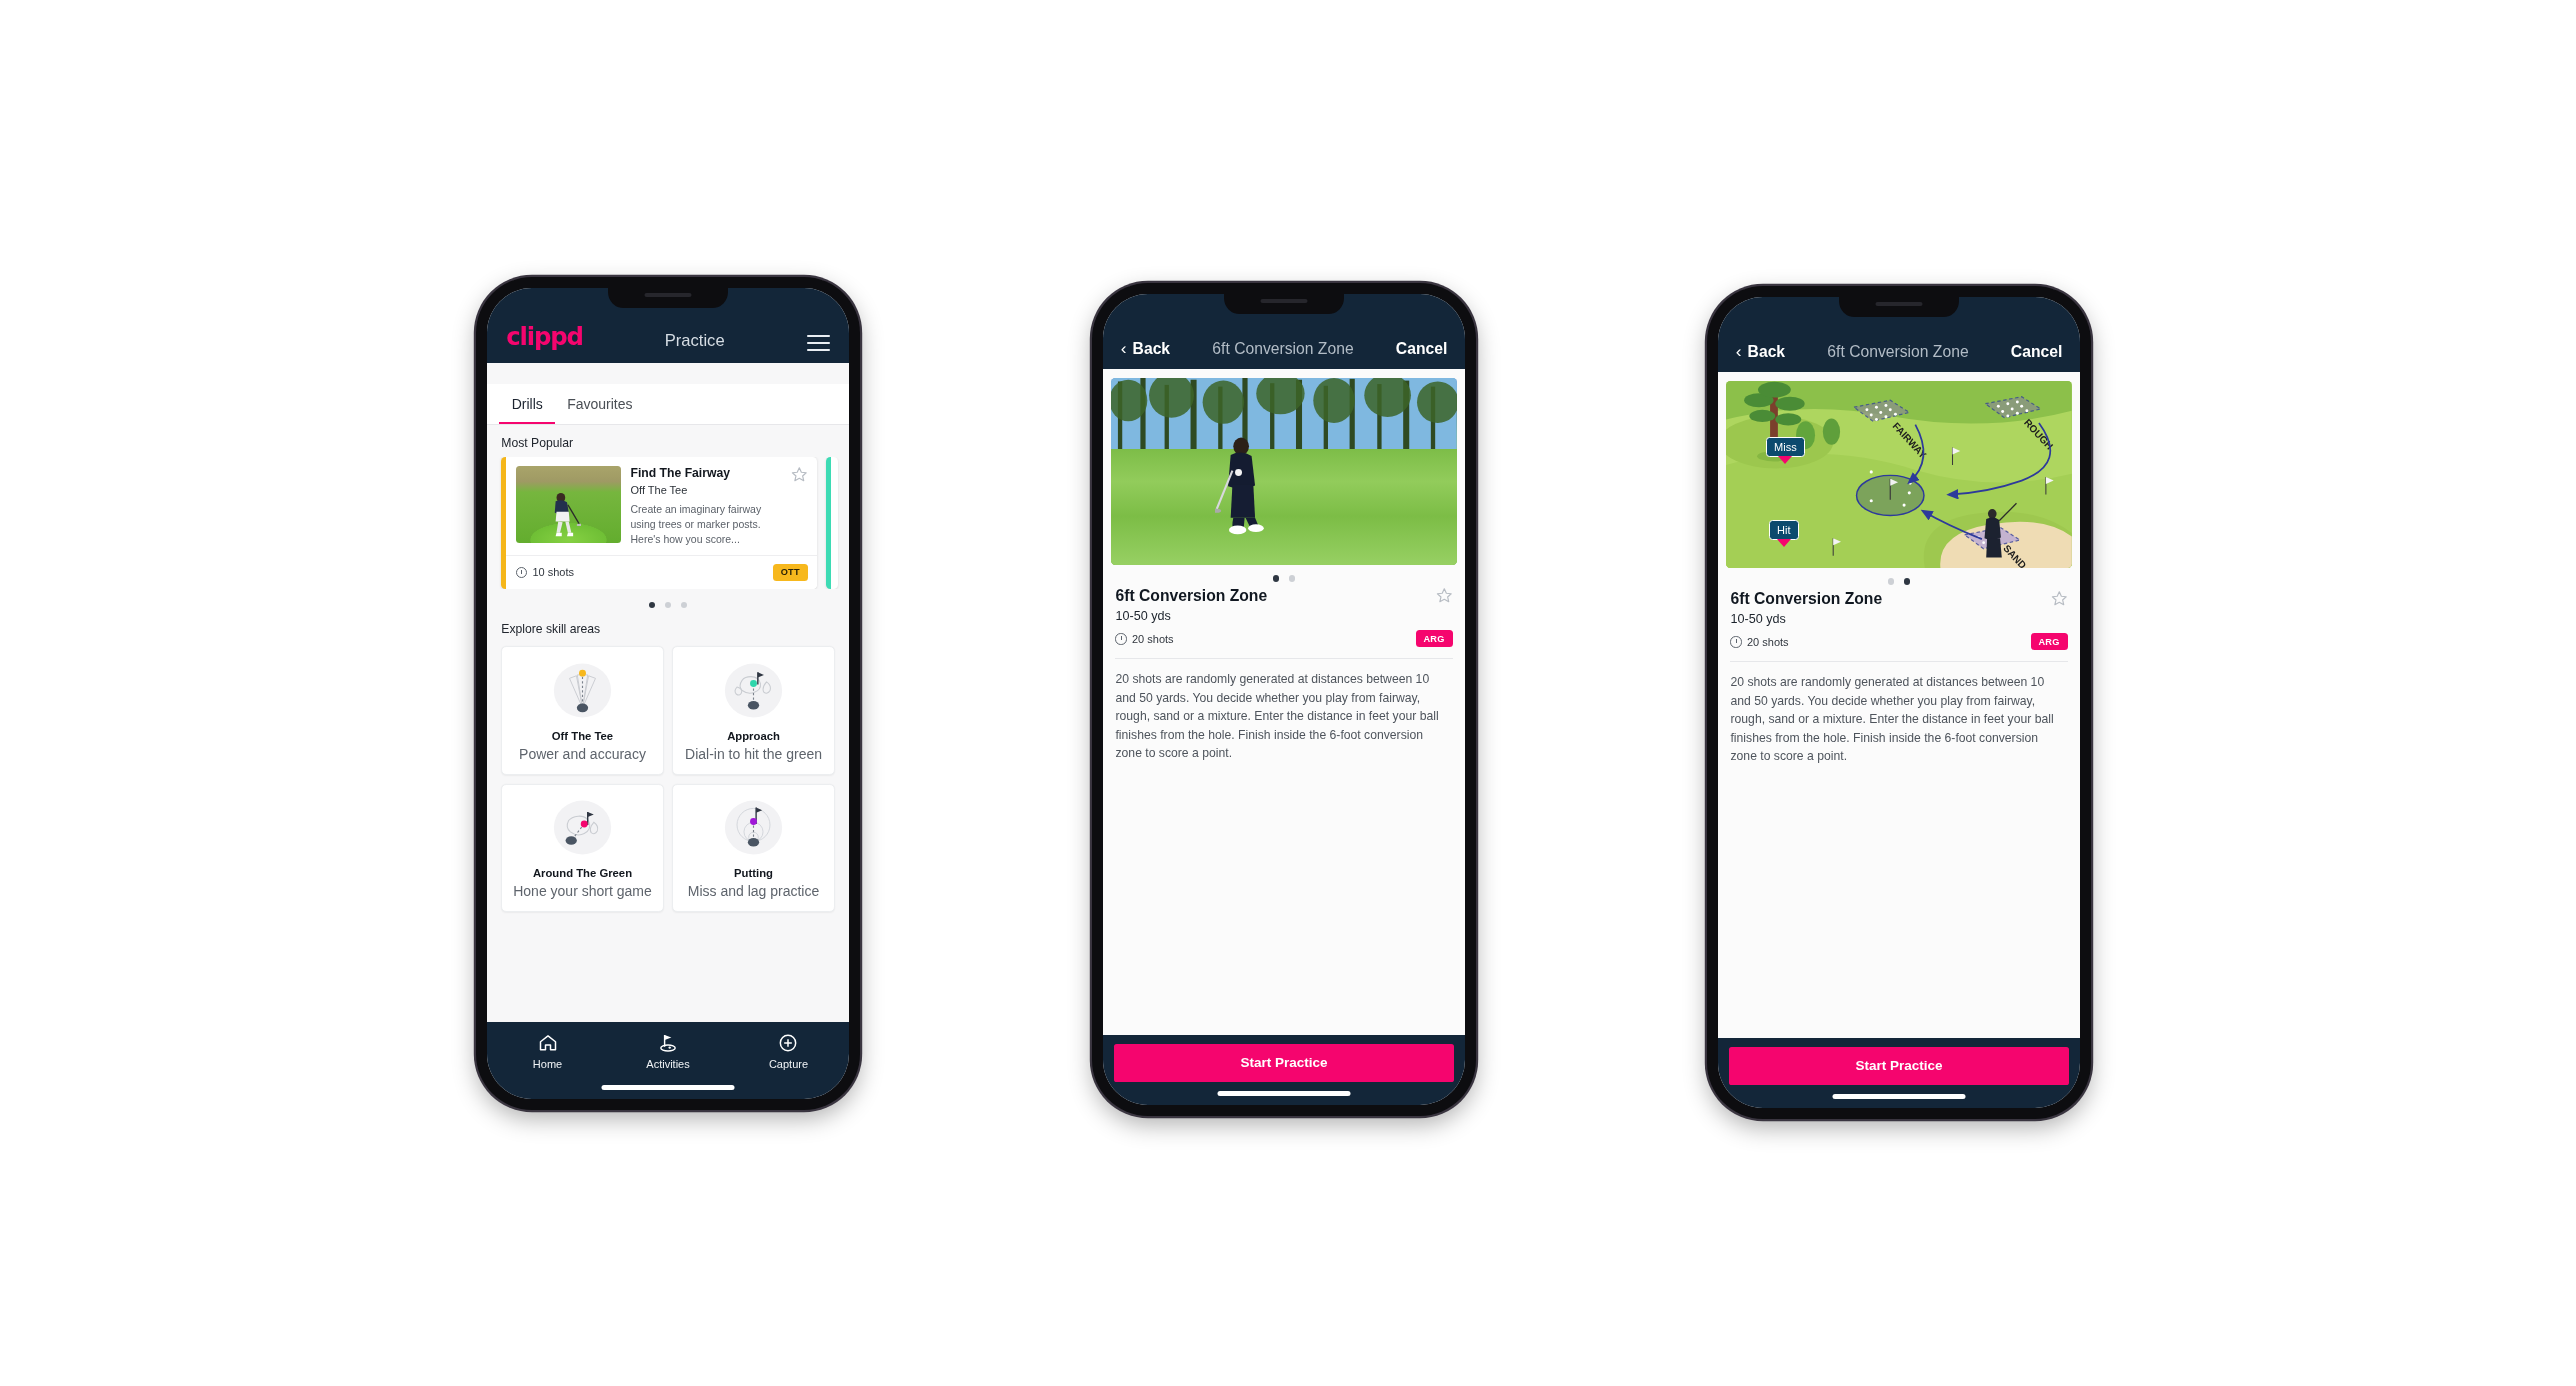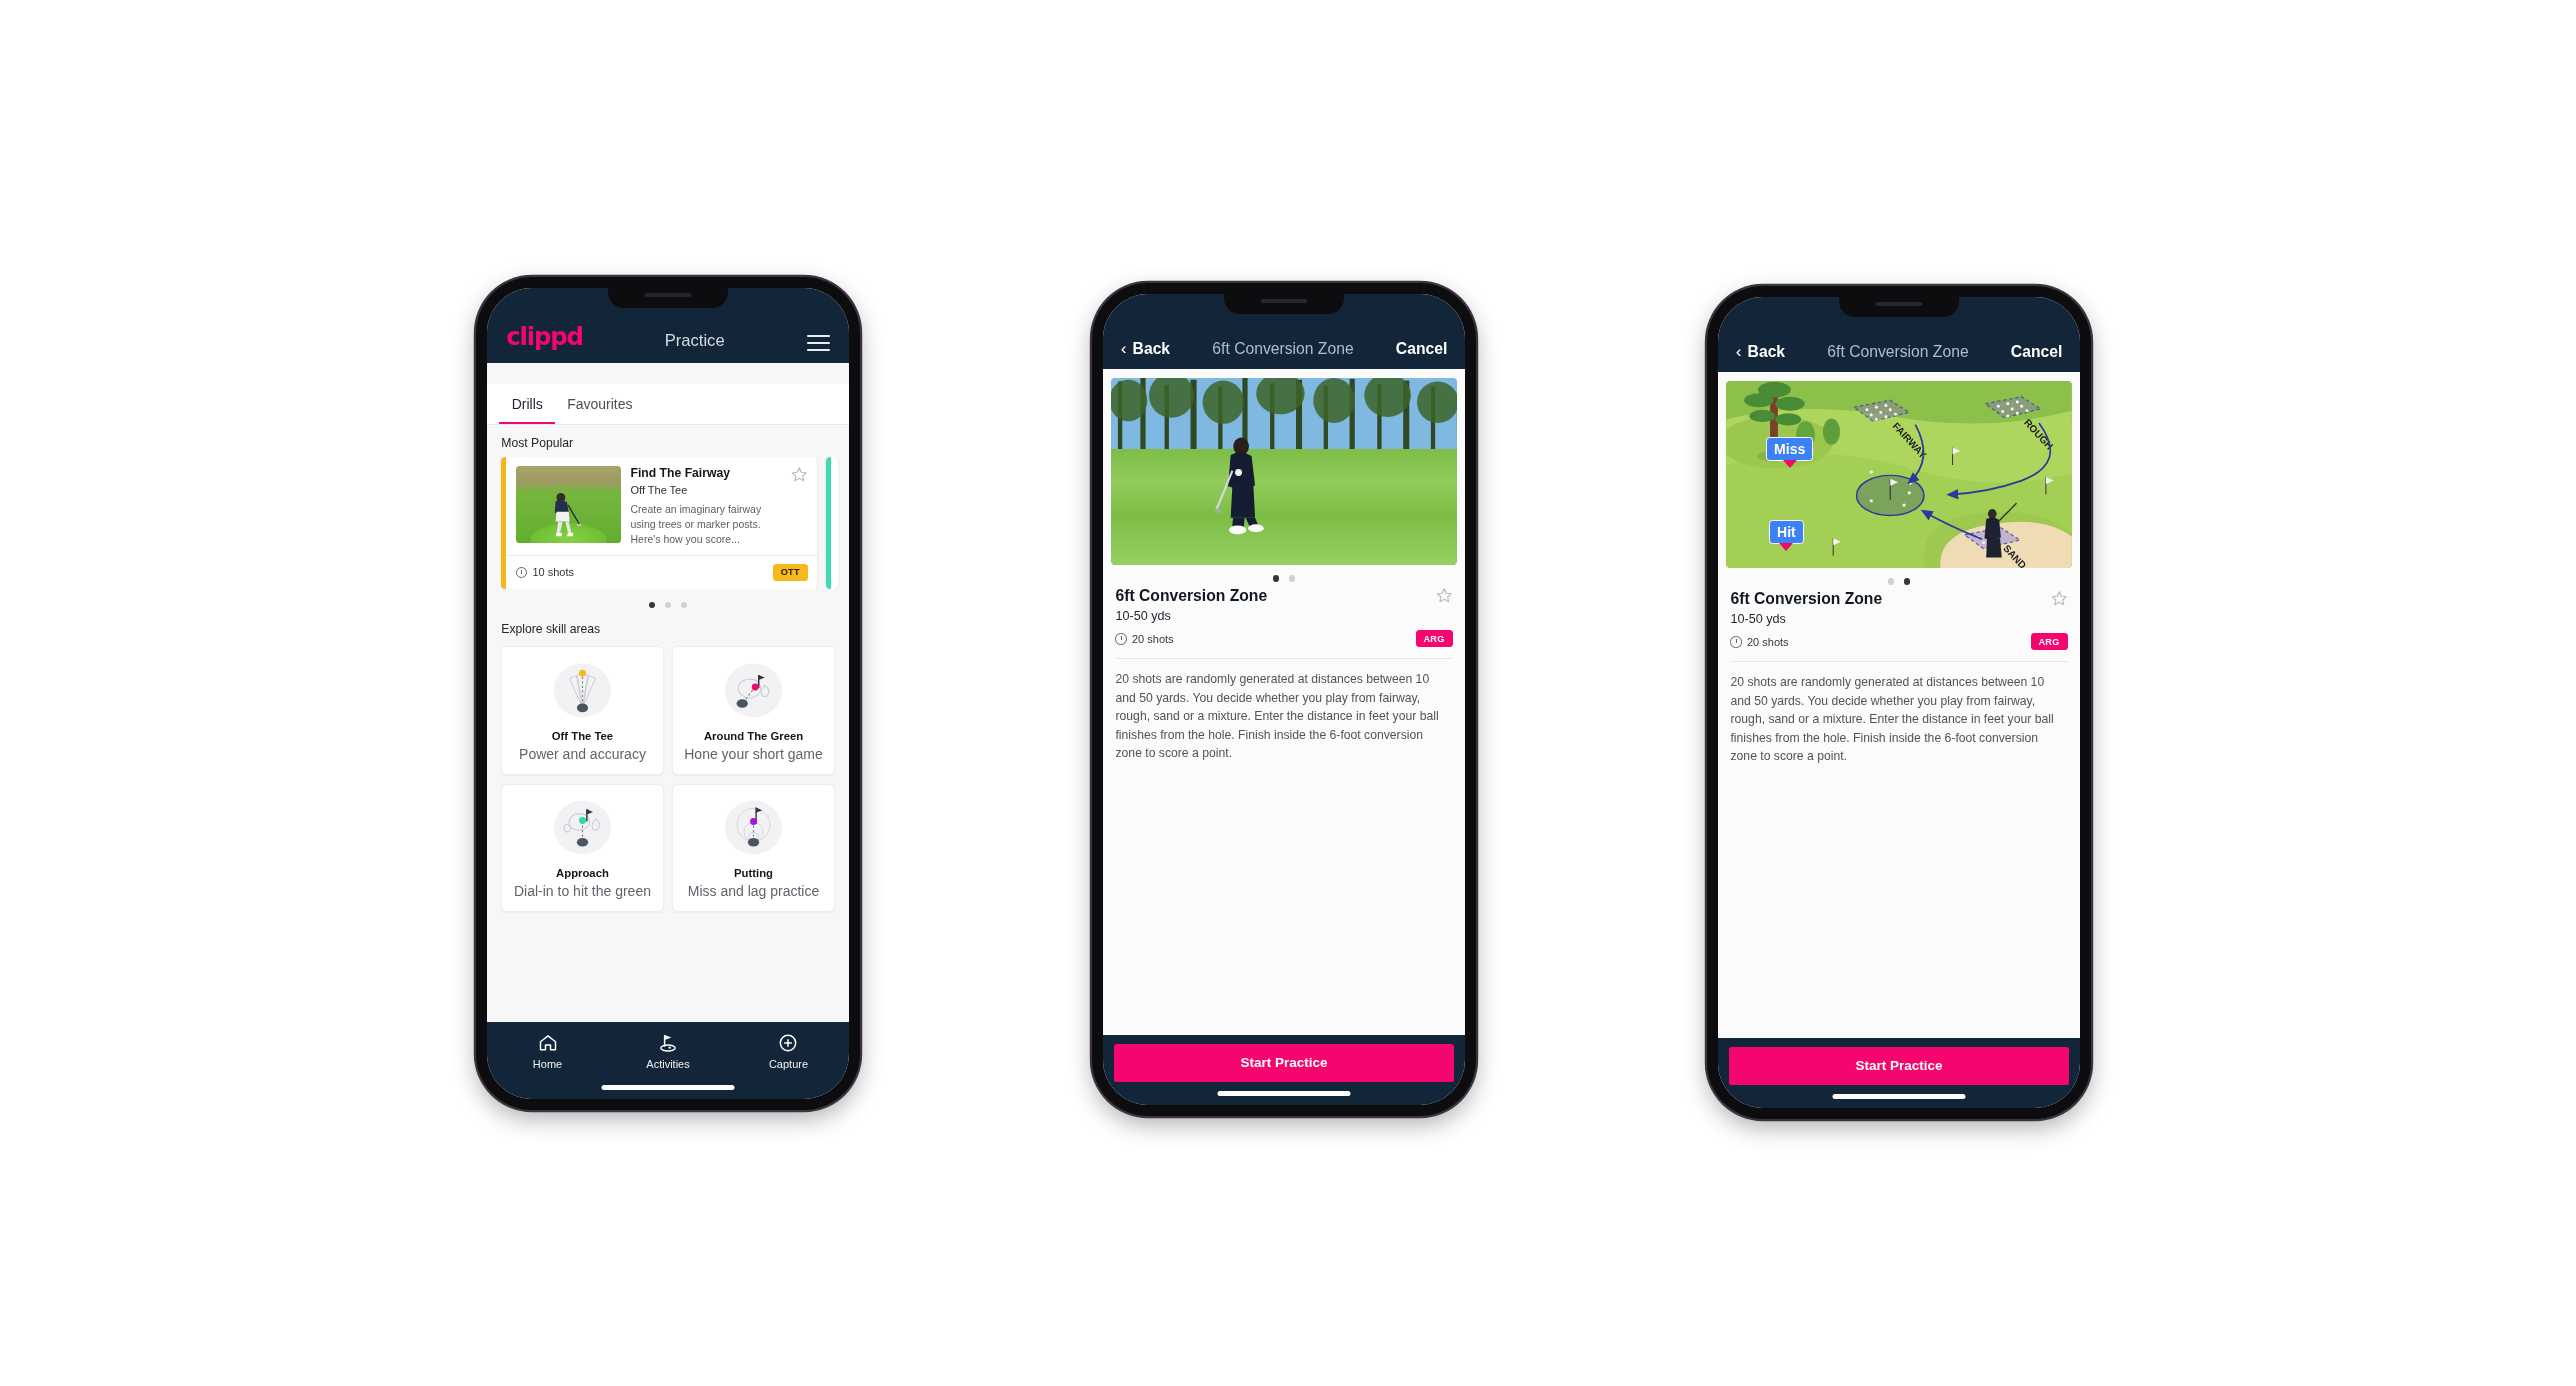--- a/index.html
+++ b/index.html
@@ -232,22 +232,22 @@
   .cta-wrap { flex:0 0 auto; background:#132639; padding: 8.7px 10.5px 23px 10.5px; }
   .cta {
     width:100%; height: 38px; background:#f5056e; color:#fff;
     border:none; border-radius: 2.6px; font-size: 13.5px; font-weight: 700;
     font-family:"Liberation Sans", sans-serif; cursor:pointer;
   }
 
   
   .course { width:100%; height:100%; display:block; }
   .tag {
-    position:absolute; background:#3b82f6; color:#fff;
-    font-size: 14px; font-weight:700; padding: 2.6px 7px 3.5px 7px;
+    position:absolute; background:#0c4a6e; color:#fff;
+    font-size: 11px; font-weight:400; padding: 2.6px 7px 3.5px 7px;
     border-radius: 3.5px; border:1.3px solid #fff;
   }
   .tag::after{
     content:""; position:absolute; left:50%; transform:translateX(-50%);
     bottom:-7.8px; width:0;height:0;
     border-left:7px solid transparent; border-right:7px solid transparent;
     border-top:8.7px solid #f5056e;
   }
   .tag.miss { left: 40px; top: 56px; }
   .tag.hit  { left: 43px; top: 91px; margin-top: 48px; }
@@ -340,49 +340,49 @@
               </svg>
             </div>
             <div class="skill-name">Off The Tee</div>
             <div class="skill-desc">Power and accuracy</div>
           </div>
 
           <div class="skill-card">
             <div class="skill-ico">
               <svg width="65" height="59" viewBox="0 0 74 68">
                 <ellipse cx="37" cy="34" rx="33" ry="31" fill="#f2f2f4"></ellipse>
-                <path d="M21 26 q-4 8 2 13 q8 6 16 2 q8 -4 6 -12 q-3 -9 -13 -8 q-8 1 -11 5 z" fill="none" stroke="#c9ccd1" stroke-width="1.2"></path>
-                <path d="M50 28 q6 4 4 10 q-3 5 -7 2 q-3 -5 3 -12 z" fill="none" stroke="#c9ccd1" stroke-width="1.2"></path>
-                <line x1="43" y1="16" x2="43" y2="31" stroke="#2f3642" stroke-width="1.6"></line>
-                <path d="M43 16 l7 3 l-7 3 z" fill="#2f3642"></path>
-                <line x1="25" y1="48" x2="38" y2="31" stroke="#7a818b" stroke-width="1.3" stroke-dasharray="2.6 2.6"></line>
-                <circle cx="39" cy="30" r="4" fill="#f5056e"></circle>
-                <ellipse cx="24" cy="49" rx="6.5" ry="5" fill="#4a5563"></ellipse>
-              </svg>
-            </div>
-            <div class="skill-name">Around The Green</div>
-            <div class="skill-desc">Hone your short game</div>
-          </div>
-
-          <div class="skill-card">
-            <div class="skill-ico">
-              <svg width="65" height="59" viewBox="0 0 74 68">
-                <ellipse cx="37" cy="34" rx="33" ry="31" fill="#f2f2f4"></ellipse>
                 <path d="M24 22 q-5 7 0 12 q7 5 14 2 q8 -3 7 -10 q-2 -8 -11 -8 q-7 0 -10 4 z" fill="none" stroke="#c9ccd1" stroke-width="1.2"></path>
                 <path d="M18 30 q-4 4 -1 8 q4 3 6 -1 q2 -5 -5 -7 z" fill="none" stroke="#c9ccd1" stroke-width="1.2"></path>
                 <path d="M52 24 q6 4 4 10 q-3 5 -7 2 q-3 -5 3 -12 z" fill="none" stroke="#c9ccd1" stroke-width="1.2"></path>
                 <line x1="42" y1="13" x2="42" y2="27" stroke="#2f3642" stroke-width="1.6"></line>
                 <path d="M42 13 l7 3 l-7 3 z" fill="#2f3642"></path>
                 <line x1="37" y1="50" x2="37" y2="28" stroke="#7a818b" stroke-width="1.3" stroke-dasharray="2.6 2.6"></line>
                 <circle cx="37" cy="26" r="4" fill="#2fd6ac"></circle>
                 <ellipse cx="37" cy="51" rx="6.5" ry="5" fill="#4a5563"></ellipse>
               </svg>
             </div>
             <div class="skill-name">Approach</div>
             <div class="skill-desc">Dial-in to hit the green</div>
+          </div>
+
+          <div class="skill-card">
+            <div class="skill-ico">
+              <svg width="65" height="59" viewBox="0 0 74 68">
+                <ellipse cx="37" cy="34" rx="33" ry="31" fill="#f2f2f4"></ellipse>
+                <path d="M21 26 q-4 8 2 13 q8 6 16 2 q8 -4 6 -12 q-3 -9 -13 -8 q-8 1 -11 5 z" fill="none" stroke="#c9ccd1" stroke-width="1.2"></path>
+                <path d="M50 28 q6 4 4 10 q-3 5 -7 2 q-3 -5 3 -12 z" fill="none" stroke="#c9ccd1" stroke-width="1.2"></path>
+                <line x1="43" y1="16" x2="43" y2="31" stroke="#2f3642" stroke-width="1.6"></line>
+                <path d="M43 16 l7 3 l-7 3 z" fill="#2f3642"></path>
+                <line x1="25" y1="48" x2="38" y2="31" stroke="#7a818b" stroke-width="1.3" stroke-dasharray="2.6 2.6"></line>
+                <circle cx="39" cy="30" r="4" fill="#f5056e"></circle>
+                <ellipse cx="24" cy="49" rx="6.5" ry="5" fill="#4a5563"></ellipse>
+              </svg>
+            </div>
+            <div class="skill-name">Around The Green</div>
+            <div class="skill-desc">Hone your short game</div>
           </div>
 
           <div class="skill-card">
             <div class="skill-ico">
               <svg width="65" height="59" viewBox="0 0 74 68">
                 <ellipse cx="37" cy="34" rx="33" ry="31" fill="#f2f2f4"></ellipse>
                 <circle cx="37" cy="31" r="19" fill="none" stroke="#d2d5da" stroke-width="1.1"></circle>
                 <circle cx="37" cy="39" r="11" fill="none" stroke="#d2d5da" stroke-width="1.1"></circle>
                 <circle cx="37" cy="45" r="5.5" fill="none" stroke="#d2d5da" stroke-width="1.1"></circle>
                 <line x1="40" y1="11" x2="40" y2="30" stroke="#2f3642" stroke-width="1.6"></line>

